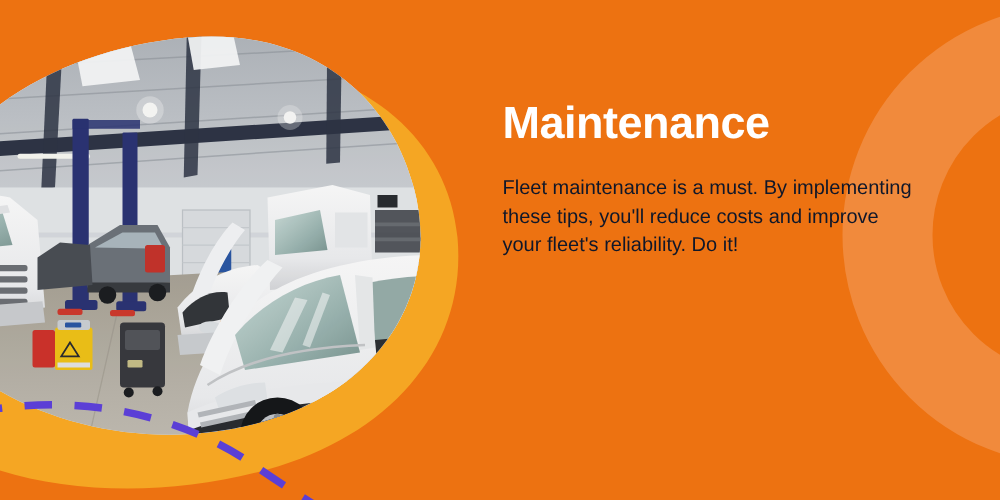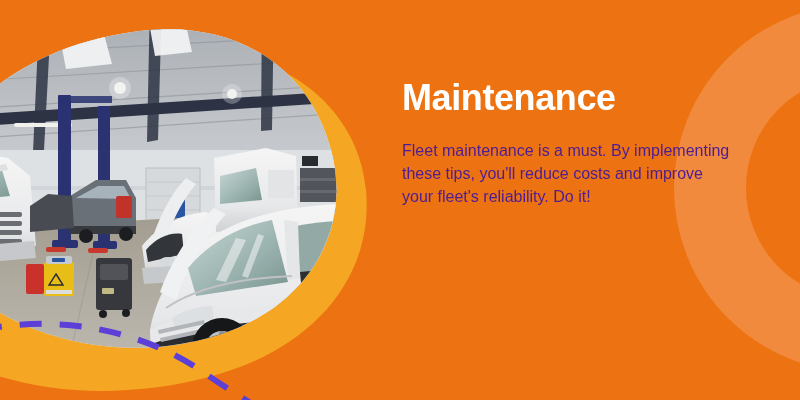--- a/index.html
+++ b/index.html
@@ -35,21 +35,21 @@
     font-weight: bold;
     line-height: 40px;
     letter-spacing: -0.4px;
   }
   #headline .hl-line {
     display: block;
   }
   #body-copy {
     margin: 0;
     padding-top: 21px;
-    color: #4c1d95;
+    color: #0f172a;
     font-size: 16px;
     line-height: 23px;
     font-weight: normal;
   }
 </style>
 </head>
 <body>
 
 <div id="banner">
 

